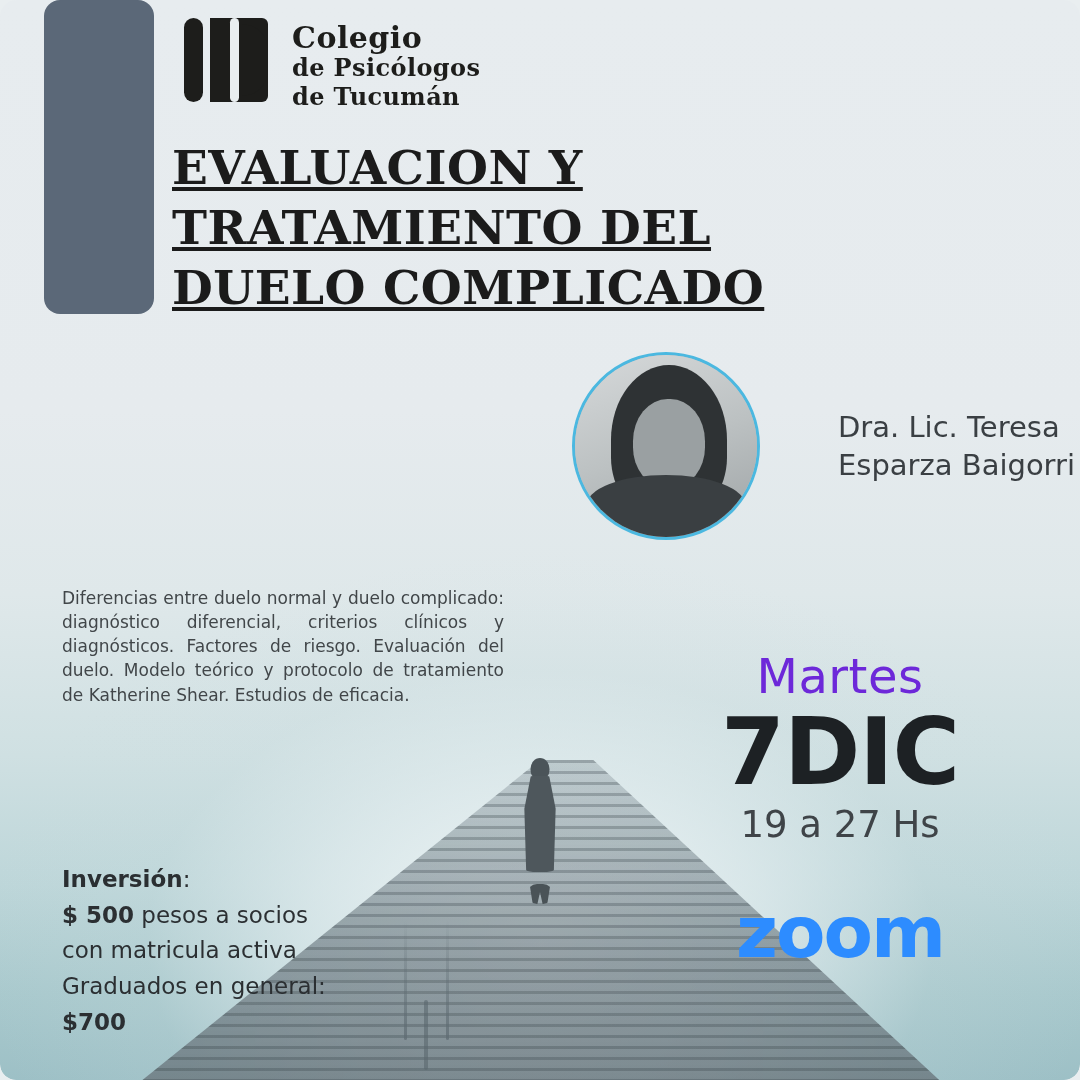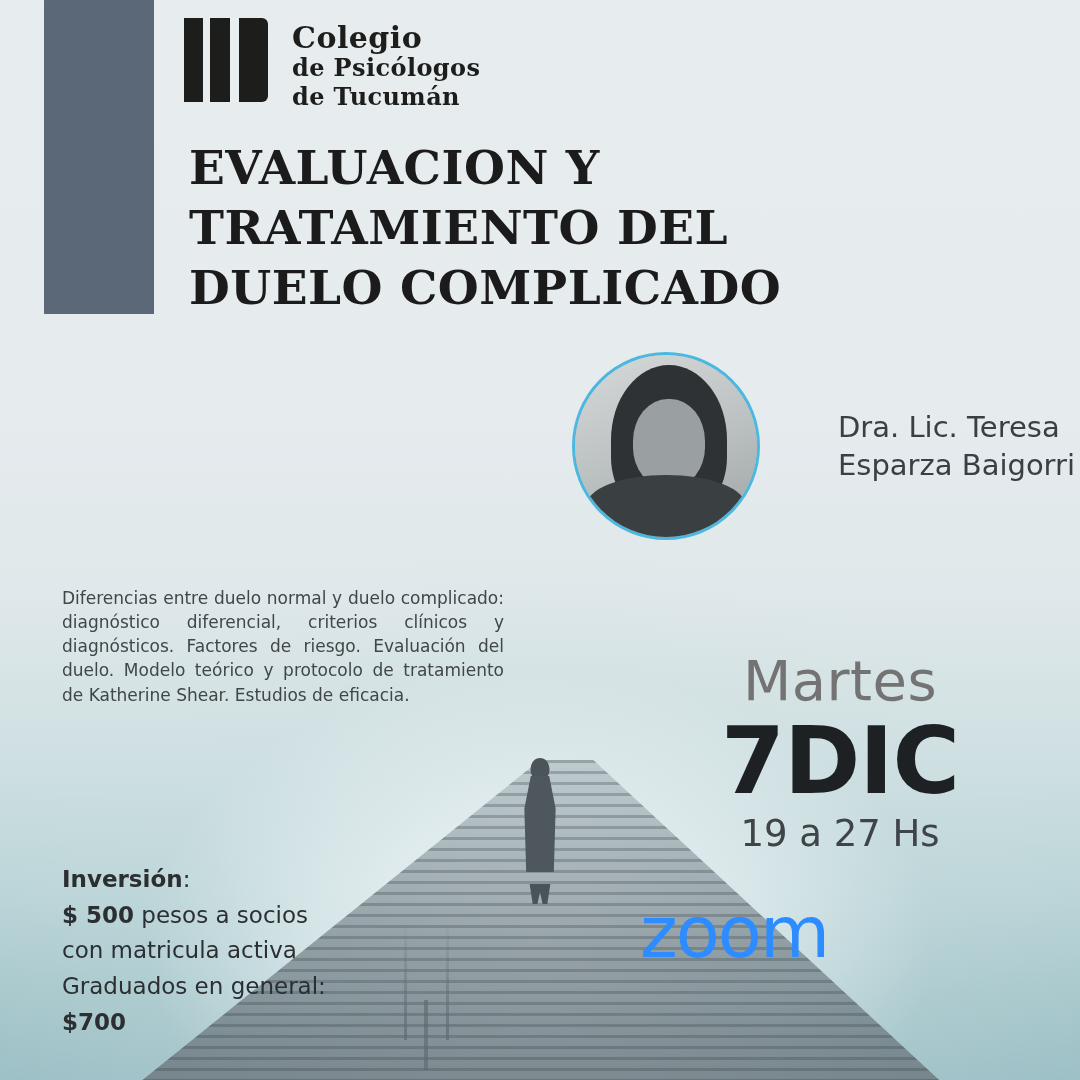--- a/index.html
+++ b/index.html
@@ -1,15 +1,15 @@
 <!DOCTYPE html>
 <html><head>
 <meta charset="utf-8">
 <style>
-  * { margin:0; padding:0; box-sizing:border-box; }
+  * { margin:0; padding:0; box-sizing:border-box;border-radius:16px; }
   html, body { width:1080px; height:1080px; }
   body {
     font-family: "DejaVu Sans", sans-serif;
     background:#e9eef0;
     position:relative;
     overflow:hidden;
   }
 
   
   .bg {
@@ -104,24 +104,25 @@
     font-family:"DejaVu Serif", serif; font-weight:bold;
     font-size:30px; letter-spacing:0.5px; color:#1d1d1b; line-height:1.08;
   }
   .logo-text .l2, .logo-text .l3 {
     font-family:"DejaVu Serif", serif; font-weight:bold;
     font-size:24px; letter-spacing:0.4px; color:#1d1d1b; line-height:1.2;
   }
 
   
   .title {
-    position:absolute; left:189px; top:138px; width:840px;
+    position:absolute; left:172px; top:138px; width:840px;
     font-family:"DejaVu Serif", serif; font-weight:bold;
     font-size:47px; line-height:1.28; letter-spacing:0.5px;
     color:#1b1b1b;
+    text-decoration:underline;
   }
   .title div { white-space:nowrap; }
 
   
   .speaker { position:absolute; display:flex; align-items:center; }
   .speaker-1 { left:50px; top:352px; }
   .speaker-2 { left:572px; top:352px;gap:48px; }
   .avatar {
     width:188px; height:188px; border-radius:50%;
     border:3px solid #4bb8e0; overflow:hidden; position:relative;
@@ -178,32 +179,32 @@
     position:absolute; left:62px; top:862px; width:330px;
     font-size:23px; line-height:1.55; color:#2b2f32;
   }
   .price b { font-weight:bold; }
 
   
   .date-block {
     position:absolute; left:640px; top:650px; width:400px; text-align:center;
   }
   .date-day {
-    font-size:56px; color:#737373; letter-spacing:0.5px; line-height:1.1;
+    font-size:48px; color:#6d28d9; letter-spacing:0.5px; line-height:1.1;
   }
   .date-main {
     font-size:92px; font-weight:bold; color:#1d2124; letter-spacing:-1px;
     line-height:1.05; margin-top:2px;
   }
   .date-time {
     font-size:37px; color:#3f4448; margin-top:2px;
   }
   .zoom-logo {
-    position:absolute; left:640px; top:890px; width:400px; text-align:left;
-    font-size:72px; font-weight:normal; color:#2d8cff; letter-spacing:-2px;
+    position:absolute; left:640px; top:890px; width:400px; text-align:center;
+    font-size:72px; font-weight:bold; color:#2d8cff; letter-spacing:-2px;
     font-family:"DejaVu Sans", sans-serif;
   }
 </style>
 </head>
 <body>
 
 <div class="bg">
   <div class="bg-fog"></div>
   <div class="pier">
     <div class="pier-deck"></div>

